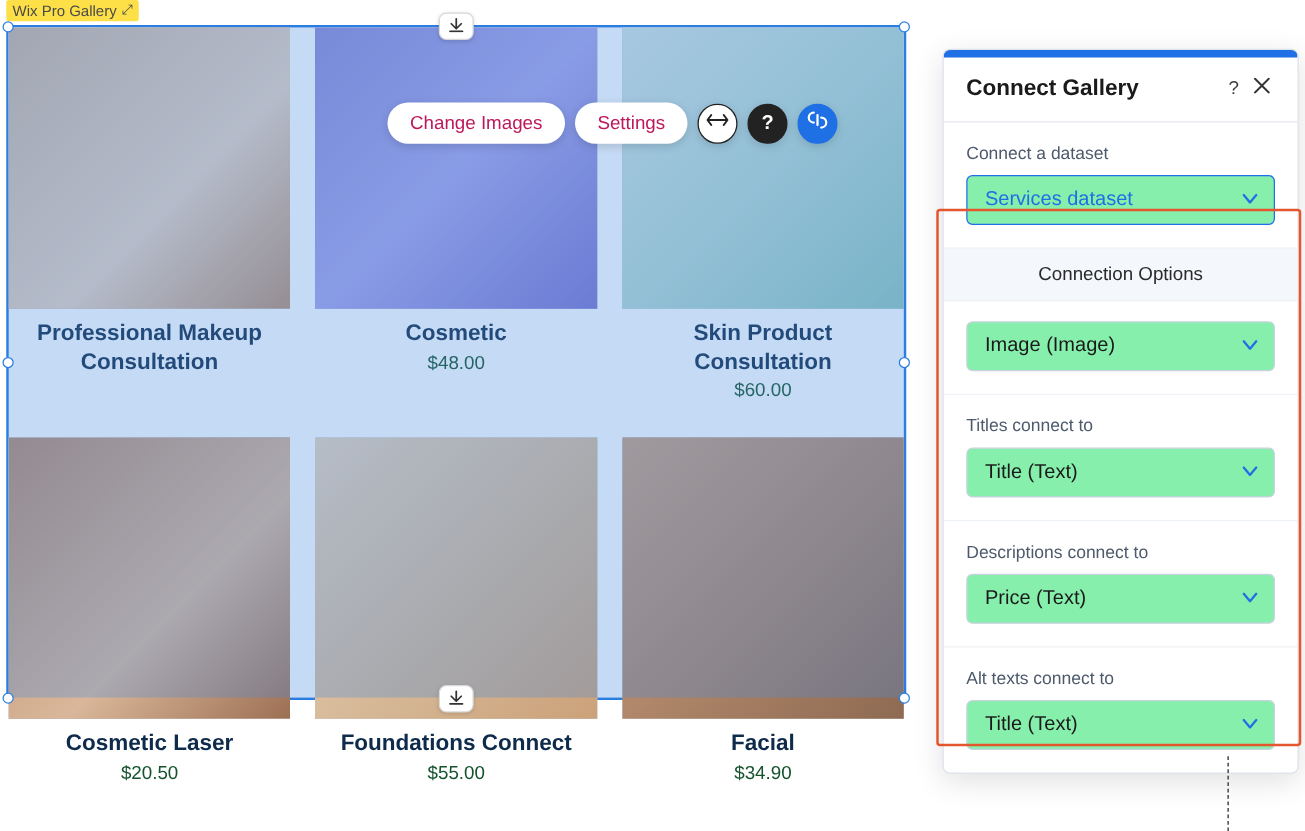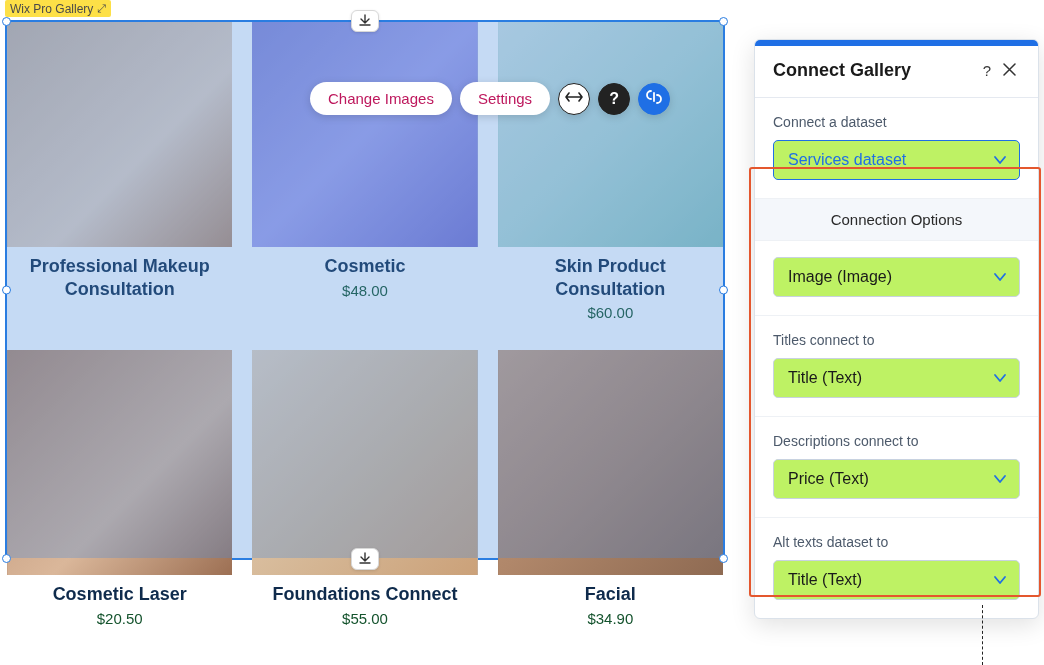--- a/index.html
+++ b/index.html
@@ -216,21 +216,21 @@
     margin-bottom:10px;
   }
   .select {
     position:relative;
     border:1px solid #c8d2e0;
     border-radius:5px;
     padding:10px 36px 10px 14px;
     font-size:16px;
     color:#1a1a1a;
     cursor:pointer;
-    background:#bef264;
+    background:#86efac;
   }
   .select.primary {
     border-color:#1f6fe5;
     color:#1f6fe5;
   }
   .select .chev {
     position:absolute;
     right:12px;
     top:50%;
     transform:translateY(-50%);
@@ -419,21 +419,21 @@
       <span>Price (Text)</span>
       <span class="chev">
         <svg width="14" height="10" viewBox="0 0 14 10">
             <path d="M2 2 L7 8 L12 2" stroke-width="1.8" fill="none" stroke-linecap="round" stroke-linejoin="round"></path>
           </svg>
       </span>
     </div>
   </div>
 
   <div class="section no-border">
-    <div class="label">Alt texts dataset to</div>
+    <div class="label">Alt texts connect to</div>
     <div class="select">
       <span>Title (Text)</span>
       <span class="chev">
         <svg width="14" height="10" viewBox="0 0 14 10">
             <path d="M2 2 L7 8 L12 2" stroke-width="1.8" fill="none" stroke-linecap="round" stroke-linejoin="round"></path>
           </svg>
       </span>
     </div>
   </div>
 </div>

